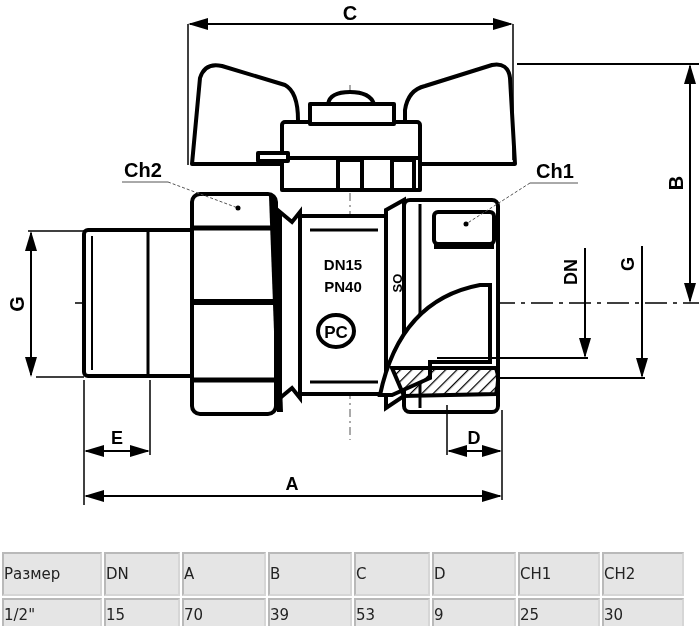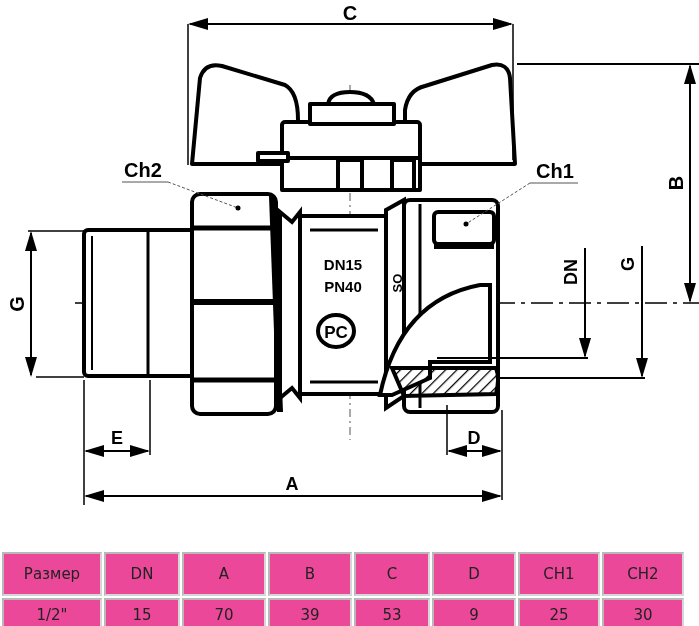--- a/index.html
+++ b/index.html
@@ -1,22 +1,22 @@
 <!DOCTYPE html>
 <html><head>
 <meta charset="utf-8">
 <style>
   html, body { margin:0; padding:0; background:#ffffff; }
   body { width:699px; height:626px; position:relative; overflow:hidden; font-family:"DejaVu Sans", sans-serif; }
   #drawing { position:absolute; left:0; top:0; width:699px; height:520px; }
   .lbl { font-family:"Liberation Sans", sans-serif; font-weight:bold; fill:#000; }
   .stamp { font-family:"Liberation Sans", sans-serif; font-weight:900; fill:#000; }
   #spec-table { position:absolute; left:0; top:550px; border-collapse:separate; border-spacing:2px; }
-  #spec-table td { background:#ec4899; border:2px solid #b9b9b9; border-right-color:#d6d6d6; border-bottom-color:#d6d6d6;
-    font-family:"DejaVu Sans", sans-serif; font-size:15px; color:#222; text-align:center; height:40px; padding:0; }
+  #spec-table td { background:#e5e5e5; border:2px solid #b9b9b9; border-right-color:#d6d6d6; border-bottom-color:#d6d6d6;
+    font-family:"DejaVu Sans", sans-serif; font-size:15px; color:#222; height:40px; padding:0; }
   #spec-table tr.vals td { height:30px; }
   .c0{width:96px}.c1{width:72px}.c2{width:80px}.c3{width:80px}.c4{width:72px}.c5{width:80px}.c6{width:78px}.c7{width:78px}
 </style>
 </head>
 <body>
 
 <svg id="drawing" viewBox="0 0 699 520" xmlns="http://www.w3.org/2000/svg">
   <defs>
     <marker id="arr" markerWidth="10" markerHeight="6" refX="9" refY="3" orient="auto">
         <path d="M0,0 L10,3 L0,6 Z" fill="#000"></path>

